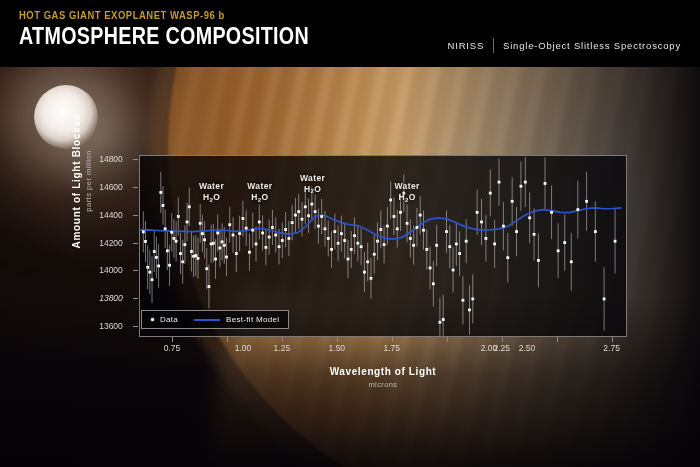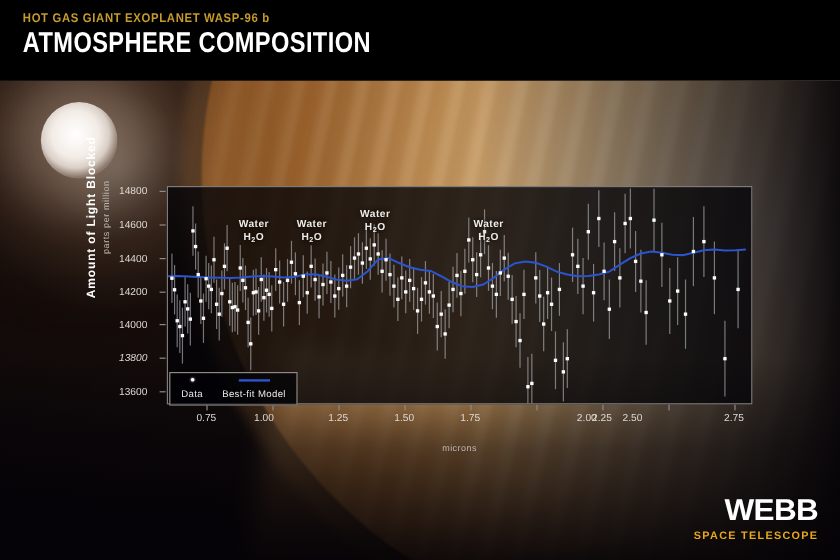--- a/index.html
+++ b/index.html
@@ -79,21 +79,21 @@
   .xtickwrap{position:absolute;left:0;top:0;width:700px;height:467px;}
   .xtick{position:absolute;top:343px;font-size:8.5px;color:#ded9d5;transform:translateX(-50%);text-align:center;}
   .xtickmark{position:absolute;top:337px;width:1px;height:5px;background:#8e8a87;}
 
   .ann{position:absolute;text-align:center;transform:translateX(-50%);color:#f0ece8;
        font-size:8.5px;font-weight:bold;letter-spacing:.4px;line-height:1.25;text-shadow:0 0 4px #000;}
   .ann sub{font-size:6px;vertical-align:baseline;position:relative;top:1.5px;}
 
   .legend{position:absolute;left:141px;top:310px;display:flex;align-items:center;gap:16px;
           border:1px solid #8d8986;background:rgba(2,1,5,.7);padding:4px 9px;}
-  .legend .item{display:flex;align-items:center;gap:6px;font-size:8px;color:#eceae8;letter-spacing:.3px;flex-direction:column;}
+  .legend .item{display:flex;align-items:center;gap:6px;font-size:8px;color:#eceae8;letter-spacing:.3px;}
   .legend .dot{width:3px;height:3px;background:#fff;border-radius:50%;box-shadow:0 0 2px #fff;}
   .legend .line{width:26px;height:2px;background:#2b54cf;}
 
   
   .webb{position:absolute;right:18px;bottom:16px;text-align:right;z-index:20;}
   .webb .w{font-size:25px;font-weight:bold;color:#fff;letter-spacing:-0.5px;
            transform:scaleX(1.05);transform-origin:right center;display:block;}
   .webb .s{font-size:9px;font-weight:bold;color:#e8a81c;letter-spacing:1.1px;margin-top:1px;display:block;}
 </style>
 </head>
@@ -109,20 +109,25 @@
     <div class="plume"></div>
     <div class="starglow"></div>
     <div class="star"></div>
     <div class="rightfade"></div>
     <div class="darkfade"></div>
   </div>
 
   <div class="header">
     <div class="kicker">HOT GAS GIANT EXOPLANET WASP-96 b</div>
     <div class="bigtitle">ATMOSPHERE COMPOSITION</div>
+    <div class="instrument">
+      <span>NIRISS</span>
+      <span class="sep"></span>
+      <span>Single-Object Slitless Spectroscopy</span>
+    </div>
   </div>
   <div class="hdr-rule"></div>
 
   <div class="chart-wrap">
 
     <div class="ylab">
       <div class="t1">Amount of Light Blocked</div>
       <div class="t2">parts per million</div>
     </div>
 
@@ -138,21 +143,21 @@
     <div class="xtickwrap">
         <div class="ytickmark" style="top: 325.885px;"></div>
         <div class="ytickmark" style="top: 298.099px;"></div>
         <div class="ytickmark" style="top: 270.313px;"></div>
         <div class="ytickmark" style="top: 242.527px;"></div>
         <div class="ytickmark" style="top: 214.74px;"></div>
         <div class="ytickmark" style="top: 186.954px;"></div>
         <div class="ytickmark" style="top: 159.168px;"></div>
         <div class="xtick" style="left: 171.973px;">0.75</div>
         <div class="xtickmark" style="left: 171.973px;"></div>
-        <div class="xtick" style="left: 220px;">1.00</div>
+        <div class="xtick" style="left: 243px;">1.00</div>
         <div class="xtickmark" style="left: 226.928px;"></div>
         <div class="xtick" style="left: 281.883px;">1.25</div>
         <div class="xtickmark" style="left: 281.883px;"></div>
         <div class="xtick" style="left: 336.838px;">1.50</div>
         <div class="xtickmark" style="left: 336.838px;"></div>
         <div class="xtick" style="left: 391.793px;">1.75</div>
         <div class="xtickmark" style="left: 391.793px;"></div>
         <div class="xtick" style="left: 473px; margin-left: 16px;">2.00</div>
         <div class="xtickmark" style="left: 446.748px;"></div>
         <div class="xtick" style="left: 501.703px;">2.25</div>
@@ -463,22 +468,19 @@
         <span class="dot"></span>
         <span>Data</span>
       </div>
       <div class="item">
         <span class="line"></span>
         <span>Best-fit Model</span>
       </div>
     </div>
 
     <div class="xlab">
+      <div class="t1">Wavelength of Light</div>
       <div class="t2">microns</div>
     </div>
   </div>
 
-  <div class="webb">
-    <span class="w">WEBB</span>
-    <span class="s">SPACE TELESCOPE</span>
-  </div>
 
 </div>
 
 </body></html>

